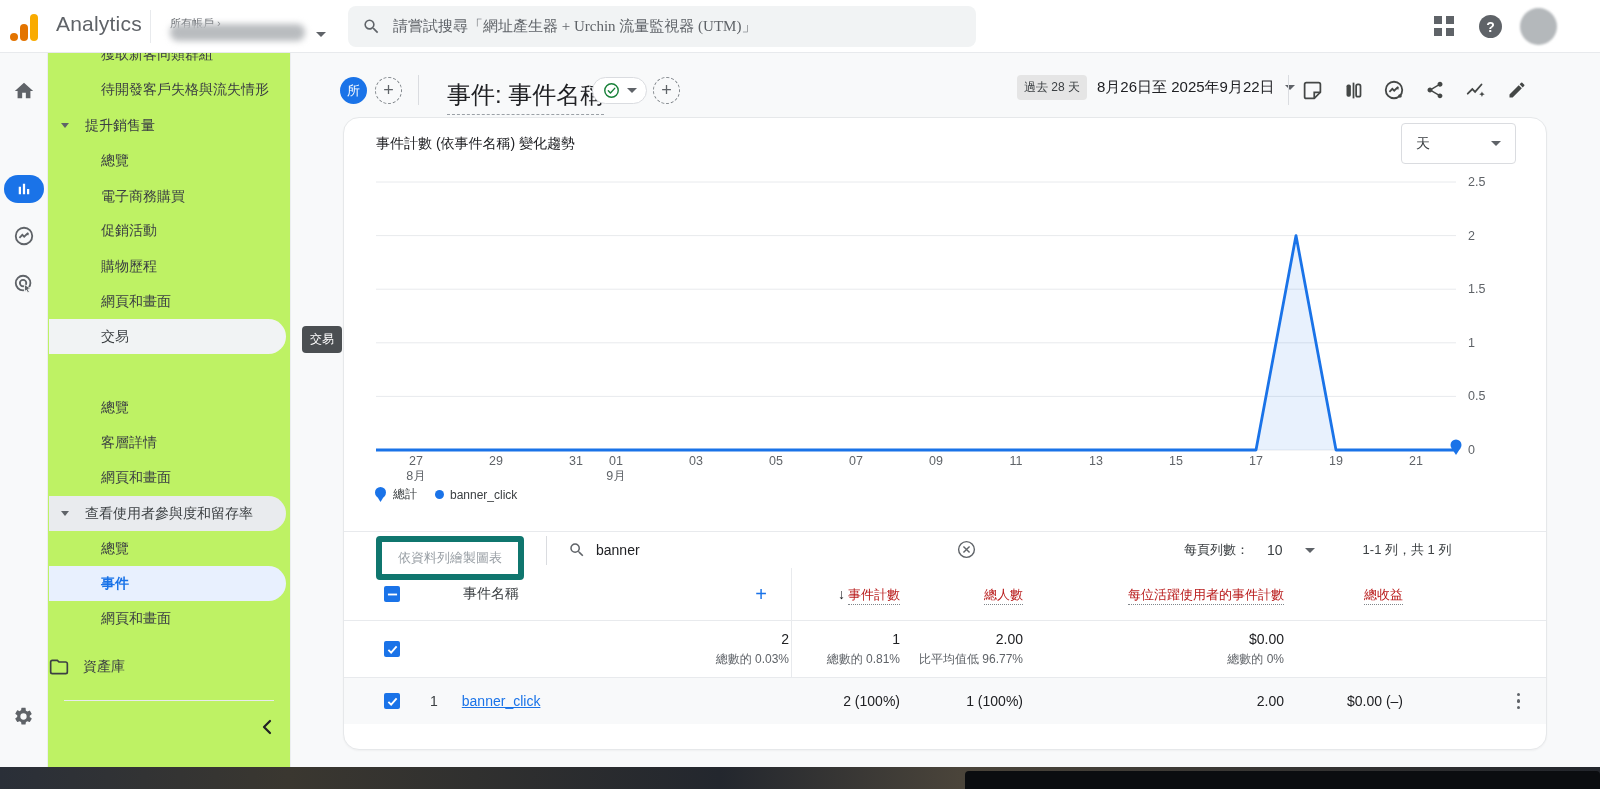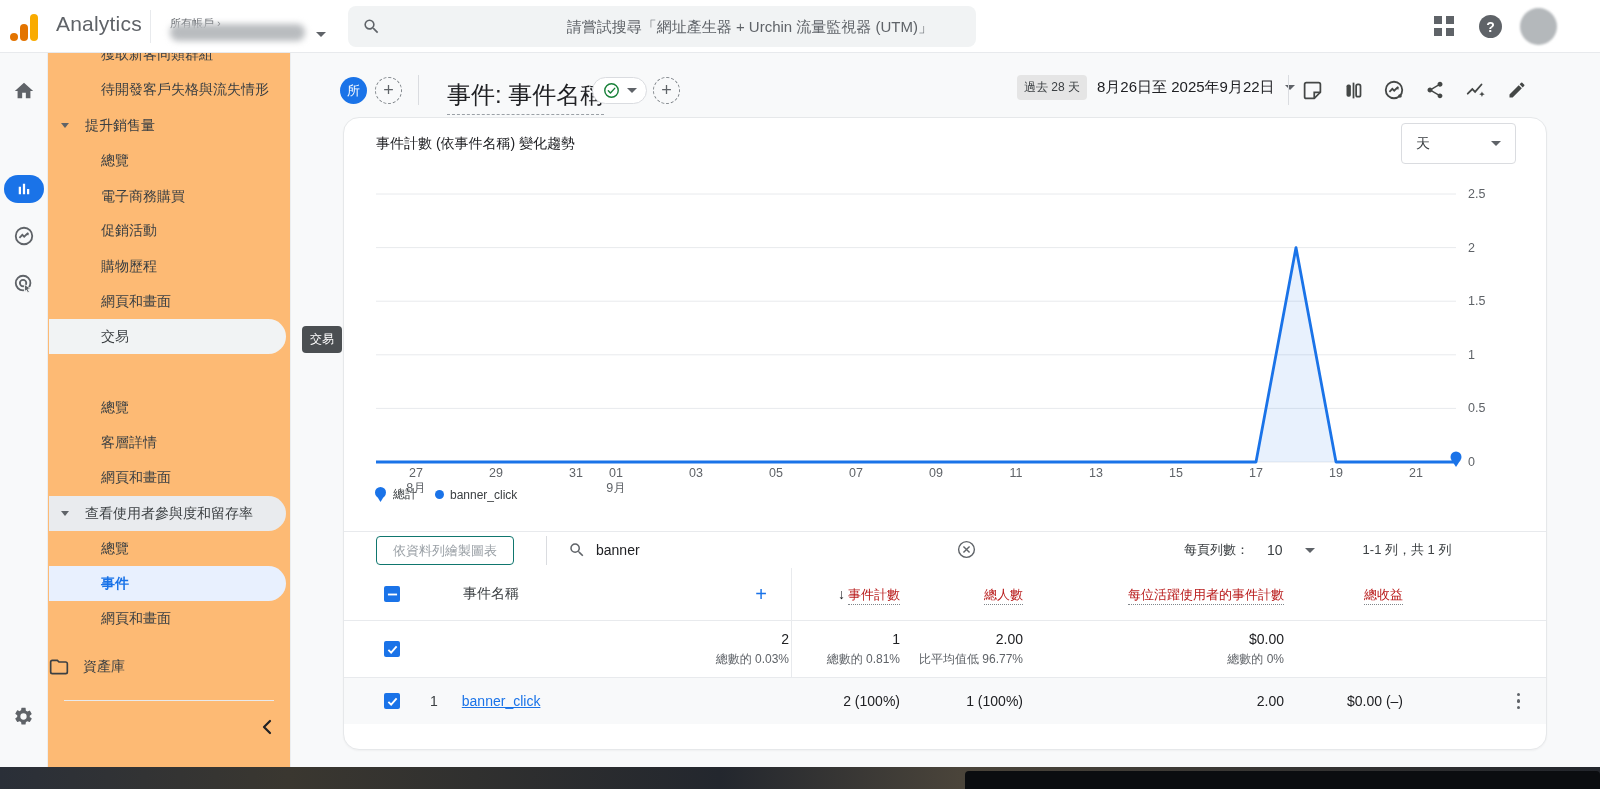--- a/index.html
+++ b/index.html
@@ -13,35 +13,35 @@
   .ga-logo .b1 { position:absolute; left:0; bottom:0; width:8px; height:8px; border-radius:50%; background:#e37400; }
   .ga-logo .b2 { position:absolute; left:10px; bottom:0; width:8px; height:17px; border-radius:4px; background:#e37400; }
   .ga-logo .b3 { position:absolute; left:20px; bottom:0; width:8px; height:27px; border-radius:4px; background:#f9ab00; }
   .brand { position:absolute; left:56px; top:12px; font-size:21px; color:#5f6368; letter-spacing:.2px; }
   .brand-divider { position:absolute; left:150px; top:10px; width:1px; height:33px; background:#e8eaed; }
   .acct-breadcrumb { position:absolute; left:170px; top:16px; font-size:11px; color:#5f6368; }
   .acct-blur { position:absolute; left:170px; top:24px; width:135px; height:17px; border-radius:8px; background:#b9bcbf; filter:blur(3px); }
   .acct-caret { position:absolute; left:316px; top:32px; }
   .caret { width:0; height:0; border-left:5px solid transparent; border-right:5px solid transparent; border-top:5px solid #5f6368; display:inline-block; }
   .topsearch { position:absolute; left:348px; top:6px; width:628px; height:41px; background:#f1f3f4; border-radius:8px; display:flex; align-items:center; padding:0 14px; gap:12px; }
-  .topsearch input { border:none; outline:none; background:transparent; font-size:15px; color:#3c4043; width:540px; font-family:Liberation Sans, sans-serif;text-align:right; }
+  .topsearch input { border:none; outline:none; background:transparent; font-size:15px; color:#3c4043; width:540px; font-family:Liberation Serif, serif; }
   .topsearch input::placeholder { color:#5f6368; opacity:1; }
   .apps-grid { position:absolute; left:1434px; top:16px; width:20px; height:20px; display:grid; grid-template-columns:8px 8px; grid-template-rows:8px 8px; gap:4px; cursor:pointer; }
   .apps-grid span { background:#5f6368; }
   .help-btn { position:absolute; left:1479px; top:15px; width:23px; height:23px; border-radius:50%; background:#5f6368; color:#fff; font-size:14px; font-weight:bold; display:flex; align-items:center; justify-content:center; }
   .avatar { position:absolute; left:1520px; top:8px; width:37px; height:37px; border-radius:50%; background:#b4b8bb; filter:blur(1px); }
 
   
   .rail { position:absolute; left:0; top:53px; width:48px; height:714px; background:#f8f9fa; border-right:1px solid #eceef0; z-index:20; }
   .rail-btn { position:absolute; left:50%; transform:translateX(-50%); width:26px; height:26px; display:flex; align-items:center; justify-content:center; cursor:pointer; }
   .rail-active { position:absolute; left:4px; top:122px; width:40px; height:28px; border-radius:14px; background:#1a73e8; display:flex; align-items:center; justify-content:center; cursor:pointer; }
   .rail svg { display:block; }
 
   
-  .sidebar { position:absolute; left:48px; top:53px; width:243px; height:714px; background:#fdba74; border-right:1px solid #eceef0; z-index:20; overflow:hidden; }
+  .sidebar { position:absolute; left:48px; top:53px; width:243px; height:714px; background:#bef264; border-right:1px solid #eceef0; z-index:20; overflow:hidden; }
   .nav-item { position:absolute; left:1px; right:4px; height:35px; display:flex; align-items:center; font-size:14px; color:#3c4043; border-radius:0 18px 18px 0; cursor:pointer; }
   .nav-item .lbl { padding-left:52px; white-space:nowrap; }
   .nav-item.group .lbl { padding-left:36px; }
   .nav-item.group .tri { position:absolute; left:12px; top:15px; width:0; height:0; border-left:4.5px solid transparent; border-right:4.5px solid transparent; border-top:5px solid #5f6368; }
   .nav-item.hovered { background:#f1f3f4; }
   .nav-item.highlight { background:#e9ebee; }
   .nav-item.selected { background:#e8f0fe; color:#1a73e8; font-weight:bold; }
   .library-item { position:absolute; left:1px; right:4px; top:596px; height:36px; display:flex; align-items:center; gap:14px; font-size:14px; color:#3c4043; cursor:pointer; }
   .side-divider { position:absolute; left:16px; right:16px; top:647px; height:1px; background:#e8eaed; }
   .collapse-btn { position:absolute; left:204px; top:660px; width:28px; height:28px; display:flex; align-items:center; justify-content:center; cursor:pointer; }
@@ -61,29 +61,29 @@
   .date-badge { background:#e5e5e5; border-radius:4px; font-size:12px; color:#3c4043; padding:4px 7px; }
   .date-text { font-size:15px; color:#202124; }
   .rh-divider2 { position:absolute; left:997px; top:22px; width:1px; height:30px; background:#dadce0; }
   .rh-icons { position:absolute; left:1008px; top:24px; display:flex; gap:15px; }
   .rh-icons .icon-btn { width:26px; height:26px; display:flex; align-items:center; justify-content:center; cursor:pointer; }
 
   
   .card { position:absolute; left:52px; top:64px; width:1204px; height:633px; background:#fff; border:1px solid #e6e8ea; border-radius:16px; box-shadow:0 1px 2px rgba(0,0,0,.04); }
   .chart-title { position:absolute; left:32px; top:17px; font-size:14px; color:#202124; }
   .interval-select { position:absolute; right:30px; top:5px; width:115px; height:41px; border:1px solid #dadce0; border-radius:4px; background:#fff; display:flex; align-items:center; justify-content:space-between; padding:0 14px; font-size:14px; color:#3c4043; cursor:pointer; }
-  .trend-wrap { position:absolute; left:32px; top:53px; width:1140px; height:310px;margin-top:12px; }
+  .trend-wrap { position:absolute; left:32px; top:53px; width:1140px; height:310px; }
   svg text { font-family:"Liberation Sans","DejaVu Sans",sans-serif; }
   .legend { position:absolute; left:30px; top:368px; display:flex; align-items:center; gap:18px; font-size:12px; color:#3c4043; }
   .legend .li { display:flex; align-items:center; gap:6px; }
   .dot { width:9px; height:9px; border-radius:50%; background:#1a73e8; display:inline-block; }
 
   
   .tbl-toolbar { position:absolute; left:0; top:413px; width:100%; height:37px; border-top:1px solid #e8eaed; }
-  .plot-rows-btn { position:absolute; left:32px; top:4px; height:29px; padding:0 16px; border:1px solid #0f766e; border-radius:4px; background:#fff; color:#9aa0a6; font-size:13px; display:flex; align-items:center; cursor:default; font-family:inherit; }
+  .plot-rows-btn { position:absolute; left:32px; top:4px; height:44px; padding:0 16px; border:6px solid #0f766e; border-radius:4px; background:#fff; color:#9aa0a6; font-size:13px; display:flex; align-items:center; cursor:default; font-family:inherit; }
   .tb-divider { position:absolute; left:202px; top:4px; width:1px; height:29px; background:#dadce0; }
   .tbl-search { position:absolute; left:224px; top:4px; display:flex; align-items:center; gap:10px; }
   .tbl-search input { border:none; outline:none; font-size:14px; color:#202124; width:320px; height:28px; font-family:inherit; background:transparent; }
   .clear-btn { position:absolute; left:612px; top:7px; cursor:pointer; }
   .pager { position:absolute; left:840px; top:9px; display:flex; align-items:center; font-size:13px; color:#3c4043; }
   .pager .rpp-val { margin-left:18px; font-size:14px; }
   .pager .caret { margin-left:22px; }
   .pager .range { margin-left:48px; font-size:13px; }
 
   .trow { display:grid; grid-template-columns:76px 371px 111px 123px 261px 119px auto; align-items:center; position:absolute; left:0; width:100%; }

